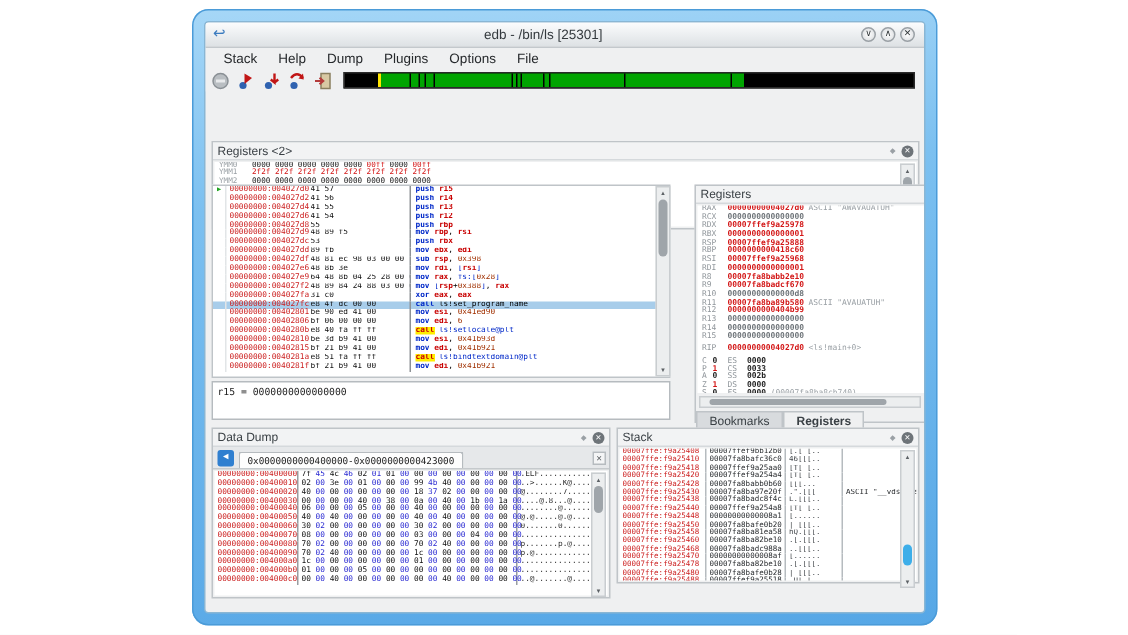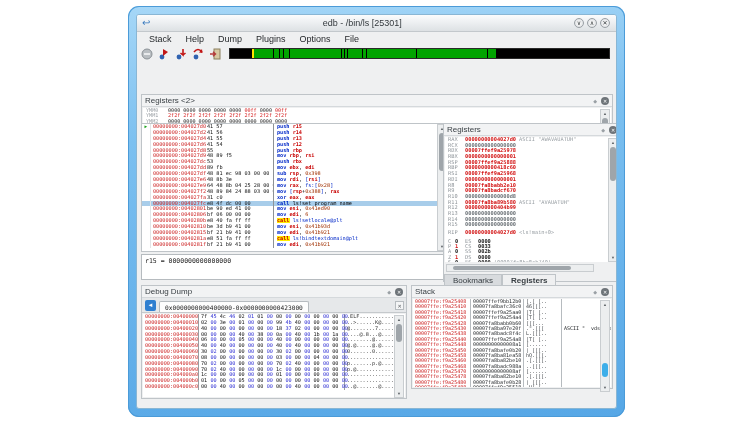--- a/index.html
+++ b/index.html
@@ -71,21 +71,21 @@
   .tk-tx  { color:#000; }
   .tk-br  { color:#0028c8; }
   .tk-seg { color:#0028c8; }
   .tk-sym { color:#000; }
   .tk-plt { color:#0028c8; }
   .tk-call{ color:#c80000; background:#ffee00; font-weight:bold; }
 
   #infobox { position:absolute; left:4px; top:239px; width:306px; height:26px; background:#fff; border:1px solid #b6bbbf; font-size:6.5px; padding:2px 3px; color:#222; }
 
   
-  #regs { left:306px; top:108px; width:178px; height:159px; }
+  #regs { left:326px; top:108px; width:178px; height:159px; }
   #regs-body { position:absolute; left:1px; top:13px; right:1px; height:125px; background:#fff; overflow:hidden; }
   .rrow { height:5.7px; line-height:5.7px; font-size:5.3px; white-space:nowrap; padding-left:3px; }
   .rname { color:#8f959a; display:inline-block; width:17px; }
   .rval.chg { color:#d31616; font-weight:bold; }
   .rval.sam { color:#6e7479; font-weight:bold; }
   .rx { color:#9aa0a5; margin-left:3px; }
   .rip-row { margin-top:2px; }
   .flags { margin-top:3px; }
   .frow { height:5.4px; line-height:5.4px; font-size:5.3px; white-space:nowrap; padding-left:3px; }
   .fl { color:#8f959a; display:inline-block; width:7px; }
@@ -390,21 +390,21 @@
           <span class="thumb"></span>
         </div>
       <div class="dock-tabs">
         <span class="dtab">Bookmarks</span>
         <span class="dtab active">Registers</span>
       </div>
     </div>
 
     <div class="dock" id="dump">
       <div class="dock-head">
-        <span class="dock-title">Debug Dump</span>
+        <span class="dock-title">Data Dump</span>
         <span class="float-ico">◆</span>
         <span class="close-ico">✕</span>
       </div>
       <div class="tabbar">
         <span class="dump-new">◄</span>
         <span class="dump-tab mono">0x0000000000400000-0x0000000000423000</span>
         <span class="tab-close">✕</span>
       </div>
       <div id="dump-body" class="mono">
           <div class="xrow">

